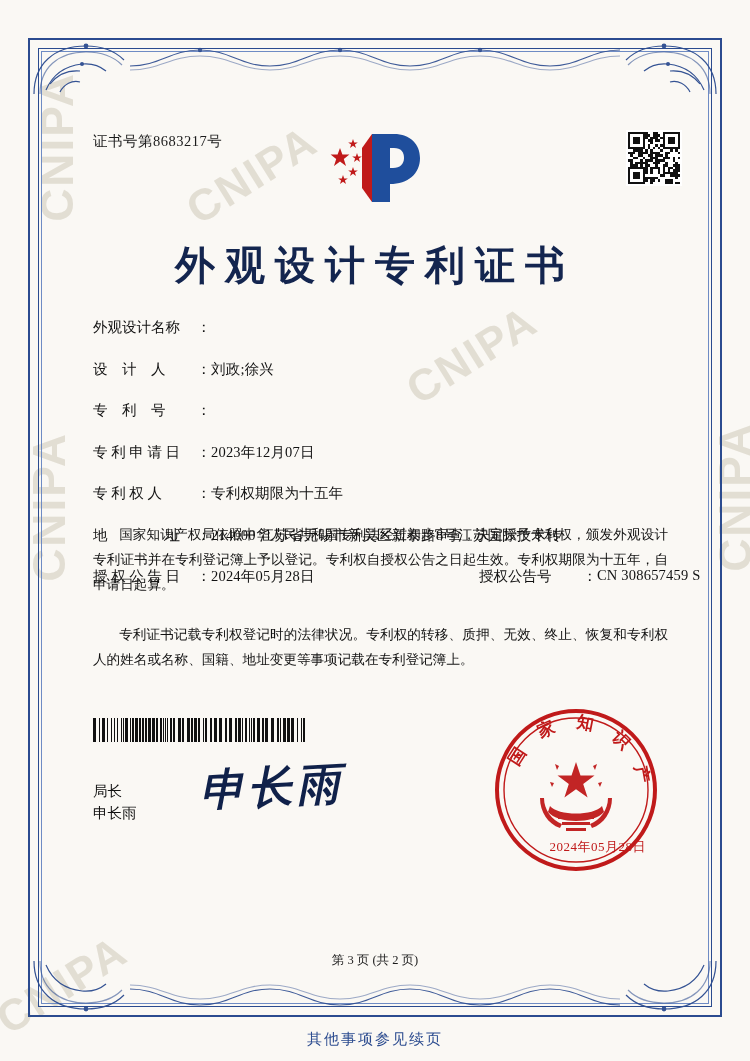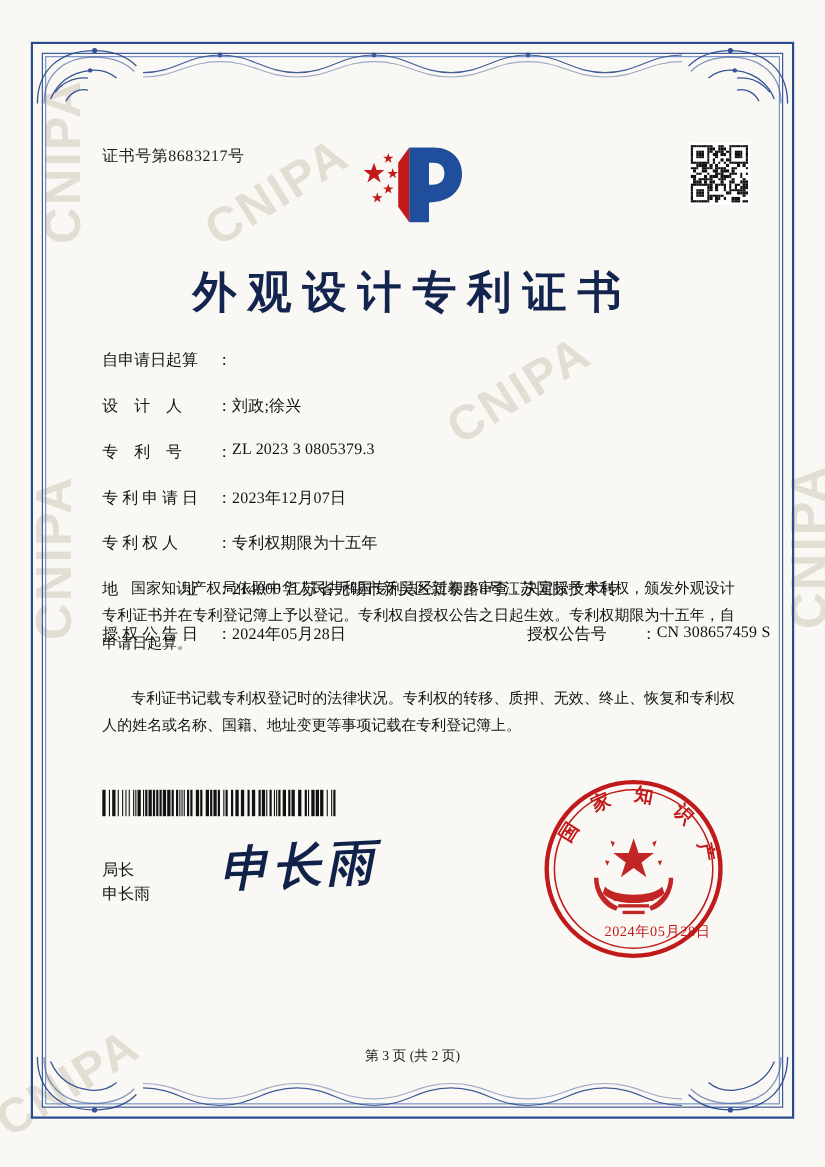--- a/index.html
+++ b/index.html
@@ -759,39 +759,38 @@
         </g>
       </svg>
     </div>
 
     <div class="doc-title">外观设计专利证书</div>
 
     <div class="fields">
 
       <div class="row">
         <div class="label">
-            <span>自申请日起算</span>
+            <span>外观设计名称</span>
             <span class="colon">：</span>
           </div>
       </div>
 
       <div class="row">
         <div class="label">
             <span>设　计　人</span>
             <span class="colon">：</span>
           </div>
         <div class="value">刘政;徐兴</div>
       </div>
 
       <div class="row">
         <div class="label">
             <span>专　利　号</span>
             <span class="colon">：</span>
           </div>
-        <div class="value">ZL 2023 3 0805379.3</div>
       </div>
 
       <div class="row">
         <div class="label">
             <span>专 利 申 请 日</span>
             <span class="colon">：</span>
           </div>
         <div class="value">2023年12月07日</div>
       </div>
 
@@ -924,13 +923,14 @@
         <text font-family="'DejaVu Serif', serif" font-size="17" font-weight="bold" fill="#c01a1a" letter-spacing="7">
           <textPath href="#sealArc" startOffset="12%">国 家 知 识 产 权 局</textPath>
         </text>
       </svg>
     </div>
     <div class="seal-date">2024年05月28日</div>
 
     <div class="page-no">第 3 页 (共 2 页)</div>
   </div>
 
+  <div class="footer-note">其他事项参见续页</div>
 </div>
 
 </body></html>

